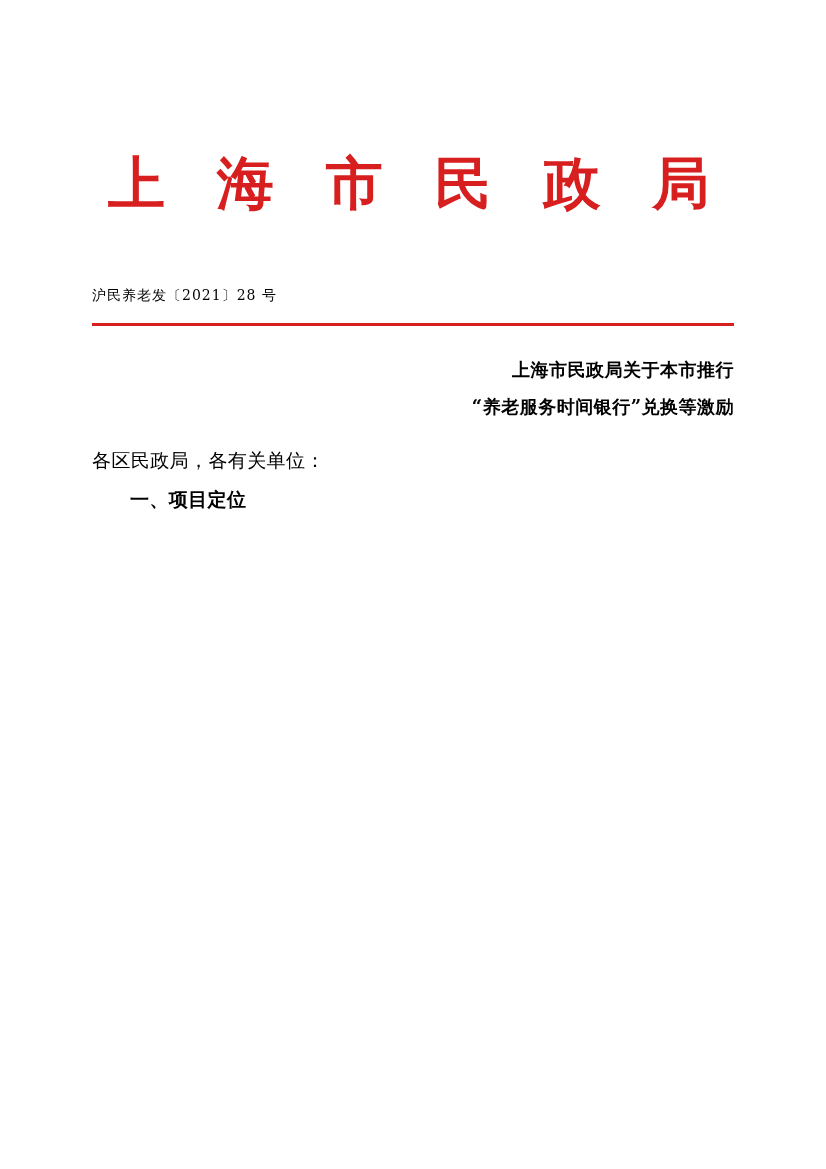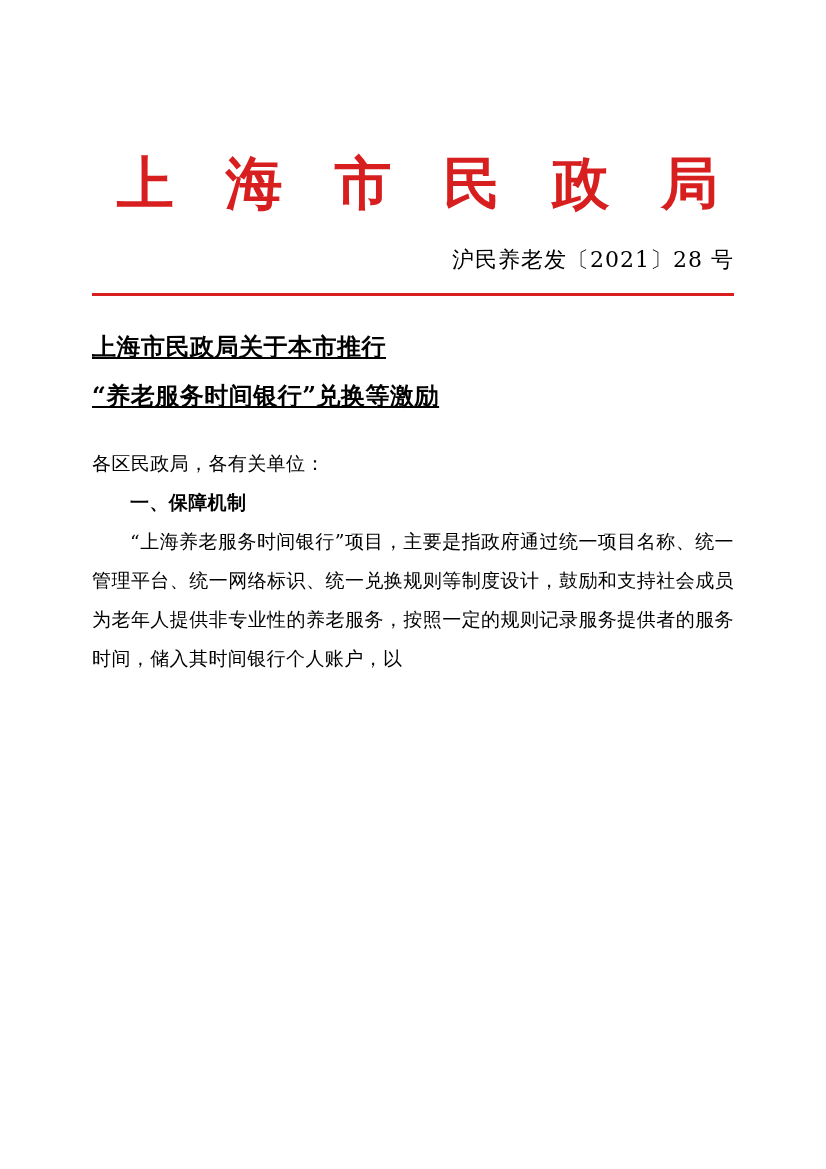--- a/index.html
+++ b/index.html
@@ -17,53 +17,52 @@
   }
   .page {
     width: 826px;
     height: 1169px;
     box-sizing: border-box;
     padding: 0 92px;
     position: relative;
   }
   .masthead {
     margin-top: 152px;
-    text-align: right;
+    text-align: left;
     color: #d71f1f;
     font-family: "DejaVu Serif", "Liberation Serif", serif;
     font-weight: bold;
     font-size: 57px;
     letter-spacing: 16px;
     text-indent: 16px;
     line-height: 1.1;
   }
   .doc-number {
-    margin-top: 30px;
-    text-align: right;
-    font-size: 22px;
+    margin-top: 72px;
+    text-align: left;
+    font-size: 14px;
     letter-spacing: 1px;
     font-family: "DejaVu Serif", "Liberation Serif", serif;
   }
   .red-rule {
     margin-top: 18px;
     height: 3px;
     background: #d71f1f;
     width: 100%;
   }
   .title-block {
     margin-top: 26px;
-    text-align: left;
+    text-align: right;
     font-weight: bold;
-    font-size: 24px;
+    font-size: 18px;
     line-height: 2.05;
     letter-spacing: 0.5px;
-    text-decoration: underline;
   }
   .body-text {
-    margin-top: 24px;
+    margin-top: 16px;
     font-size: 19px;
     line-height: 2.05;
     text-align: justify;
     text-justify: inter-ideograph;
     letter-spacing: 0.4px;
   }
   .para {
     margin: 0;
     padding: 0;
   }
@@ -87,17 +86,16 @@
 
   <div class="red-rule"></div>
 
   <div class="title-block">
     <div>上海市民政局关于本市推行</div>
     <div>“养老服务时间银行”兑换等激励</div>
   </div>
 
   <div class="body-text">
     <p class="para">各区民政局，各有关单位：</p>
-    <p class="para heading-inline">一、保障机制</p>
-    <p class="para indent">“上海养老服务时间银行”项目，主要是指政府通过统一项目名称、统一管理平台、统一网络标识、统一兑换规则等制度设计，鼓励和支持社会成员为老年人提供非专业性的养老服务，按照一定的规则记录服务提供者的服务时间，储入其时间银行个人账户，以</p>
+    <p class="para heading-inline">一、项目定位</p>
   </div>
 
 </div>
 
 </body></html>

